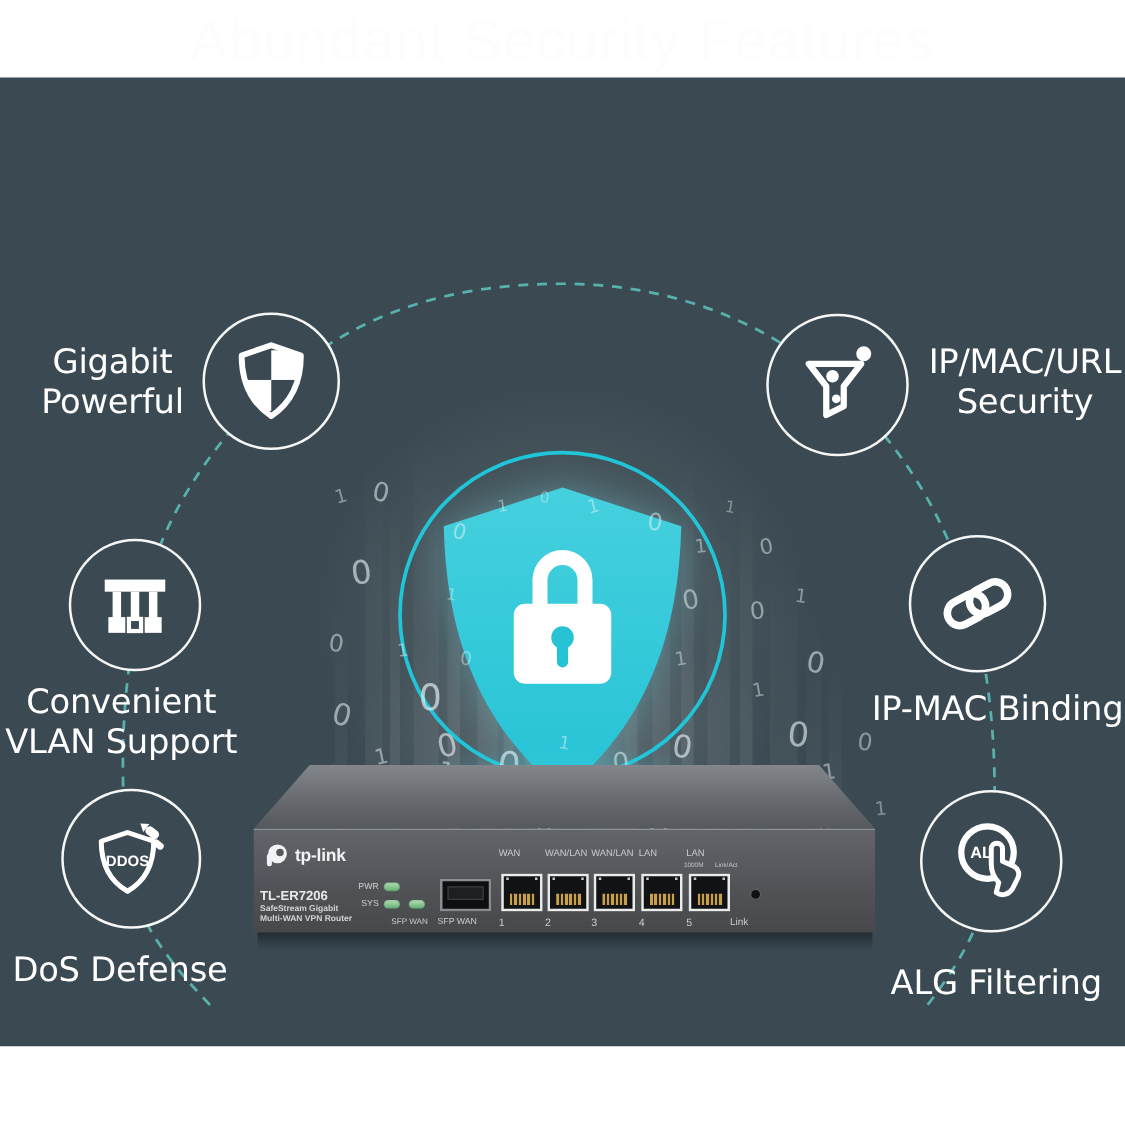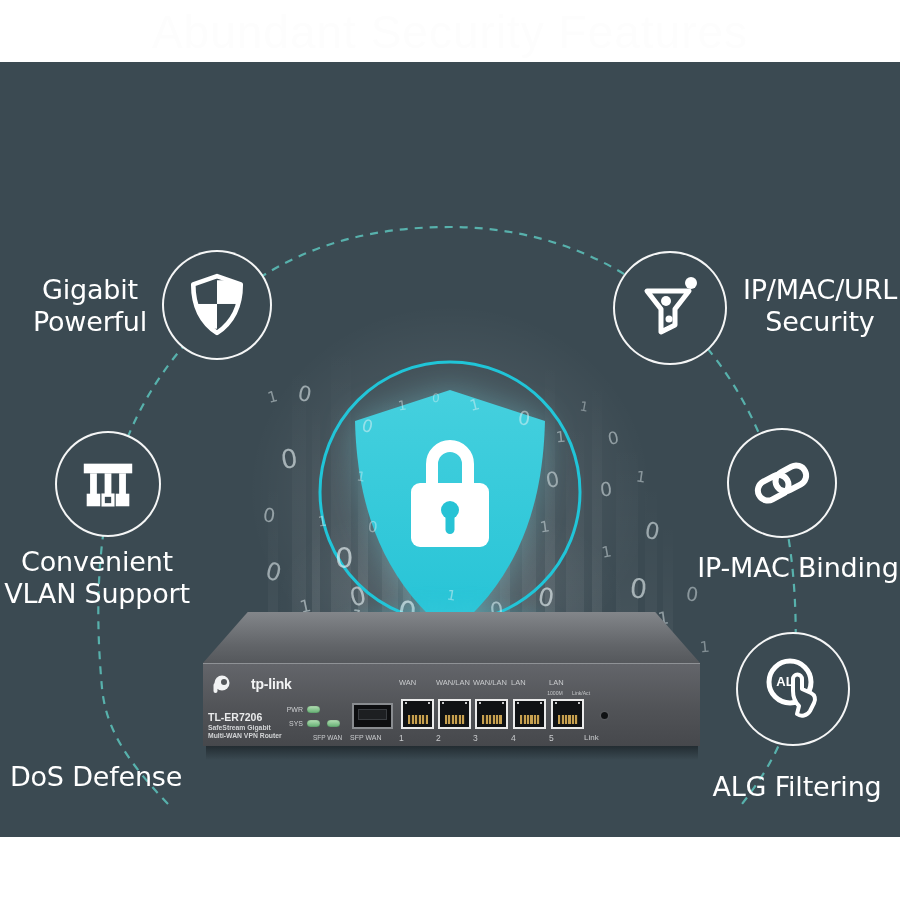--- a/index.html
+++ b/index.html
@@ -46,21 +46,21 @@
   
   .router-top{position:absolute;left:203px;top:550px;width:497px;height:51px;
       clip-path:polygon(9% 0,91% 0,100% 100%,0 100%);
       background:linear-gradient(180deg,#83868a,#626569 65%,#55585c);}
   .router-front{position:absolute;left:203px;top:601px;width:497px;height:83px;
       background:linear-gradient(180deg,#63656a,#515357 55%,#46484c);
       border-top:1px solid #8f9296;box-sizing:border-box;}
   .router-shadow{position:absolute;left:206px;top:684px;width:492px;height:14px;
       background:linear-gradient(180deg,rgba(10,15,18,.5),rgba(10,15,18,0));}
   .rf-item{position:absolute;color:#cdcfd1;font-family:"Liberation Sans",sans-serif;}
-  .brand-row{left:8px;top:10px;display:flex;align-items:center;gap:20px;color:#f2f3f4;}
+  .brand-row{left:8px;top:10px;display:flex;align-items:center;gap:5px;color:#f2f3f4;}
   .brand-text{font-weight:bold;font-size:14px;letter-spacing:-.2px;}
   .model{left:5px;top:47px;font-weight:bold;font-size:10.5px;color:#e9eaeb;}
   .tag1{left:5px;top:60px;font-weight:bold;font-size:6.8px;color:#d2d4d6;}
   .tag2{left:5px;top:68px;font-weight:bold;font-size:6.8px;color:#d2d4d6;}
   .led-label{font-size:7px;text-align:right;width:26px;}
   .led{position:absolute;width:13px;height:7px;border-radius:3.5px;
       background:linear-gradient(180deg,#b4e0b4,#63ad72);box-shadow:inset 0 0 1px #2e4d38;}
   .sfp{position:absolute;left:149px;top:39px;width:41px;height:26px;background:#0d0e10;
       border:2px solid #898c90;box-sizing:border-box;}
   .sfp-inner{position:absolute;left:4px;top:4px;right:4px;bottom:7px;background:#1d1f22;border:1px solid #3a3d41;}
@@ -277,20 +277,36 @@
       </svg>
     </div>
     <div class="feat-circle fc-link">
       <svg width="64" height="64" viewBox="0 0 64 64">
         <g transform="rotate(-28 32 32)" fill="none" stroke="#ffffff" stroke-width="6">
           <rect x="6" y="22" width="32" height="20" rx="10"></rect>
           <rect x="26" y="22" width="32" height="20" rx="10"></rect>
         </g>
       </svg>
     </div>
+    <div class="feat-circle fc-ddos">
+      <svg width="70" height="70" viewBox="0 0 70 70">
+        <path d="M32 14 L53 21 C53 39 46 53 32 61 C18 53 11 39 11 21 Z" fill="none" stroke="#ffffff" stroke-width="4" stroke-linejoin="round"></path>
+        <text x="32" y="41" text-anchor="middle" font-family="Liberation Sans,sans-serif" font-size="12" font-weight="bold" fill="#ffffff">DDOS</text>
+        <g fill="#ffffff">
+          <g transform="translate(46,2) rotate(38)">
+              <path d="M0 6 L6 2 L6 10 Z"></path>
+              <rect x="6" y="2.5" width="12" height="7" rx="3.5"></rect>
+            </g>
+          <g transform="translate(52,14) rotate(38) scale(.8)">
+              <path d="M0 6 L6 2 L6 10 Z"></path>
+              <rect x="6" y="2.5" width="12" height="7" rx="3.5"></rect>
+            </g>
+        </g>
+      </svg>
+    </div>
     <div class="feat-circle fc-alg">
       <svg width="68" height="68" viewBox="0 0 68 68">
         <circle cx="31" cy="27" r="21" fill="none" stroke="#ffffff" stroke-width="5"></circle>
         <text x="31" y="31" text-anchor="middle" font-family="Liberation Sans,sans-serif" font-size="13" font-weight="bold" fill="#ffffff">ALG</text>
         <path d="M40 51 C36 47 34 42 34 36 L34 24 A4.5 4.5 0 0 1 43 24 L43 34 L52 38 C56 40 57 44 55 48 L51 56 C48 61 42 62 38 59 Z" fill="#3b4a52" stroke="#ffffff" stroke-width="4" stroke-linejoin="round"></path>
       </svg>
     </div>
 
     <div class="feat-label fl-firewall">
       <div>Gigabit</div>

